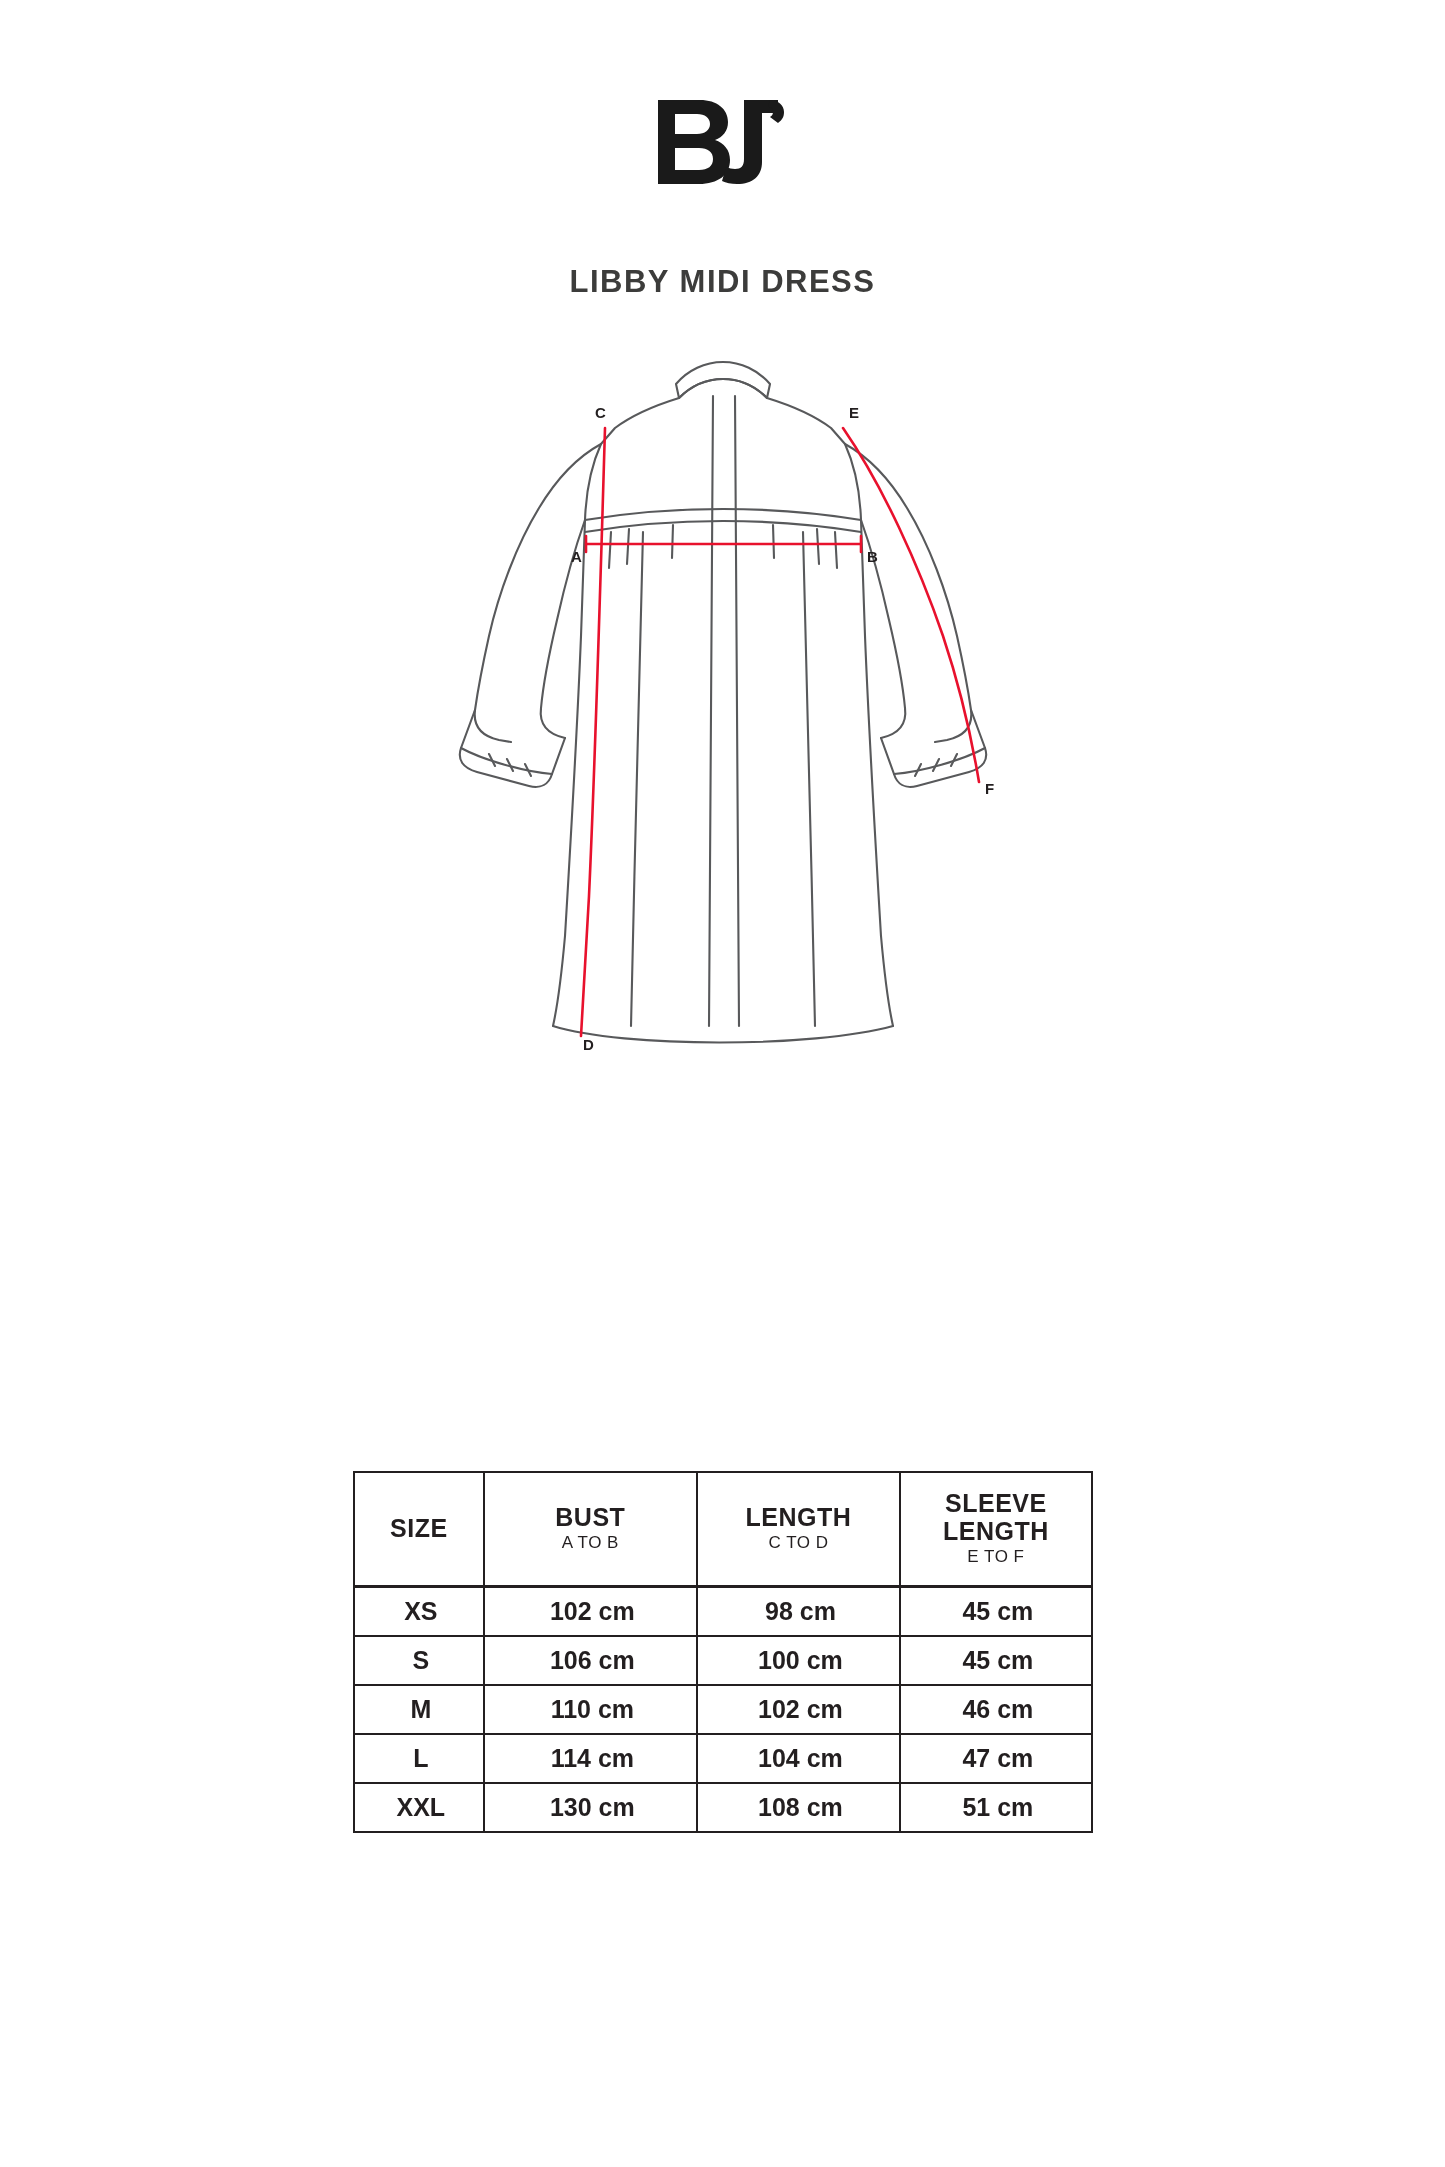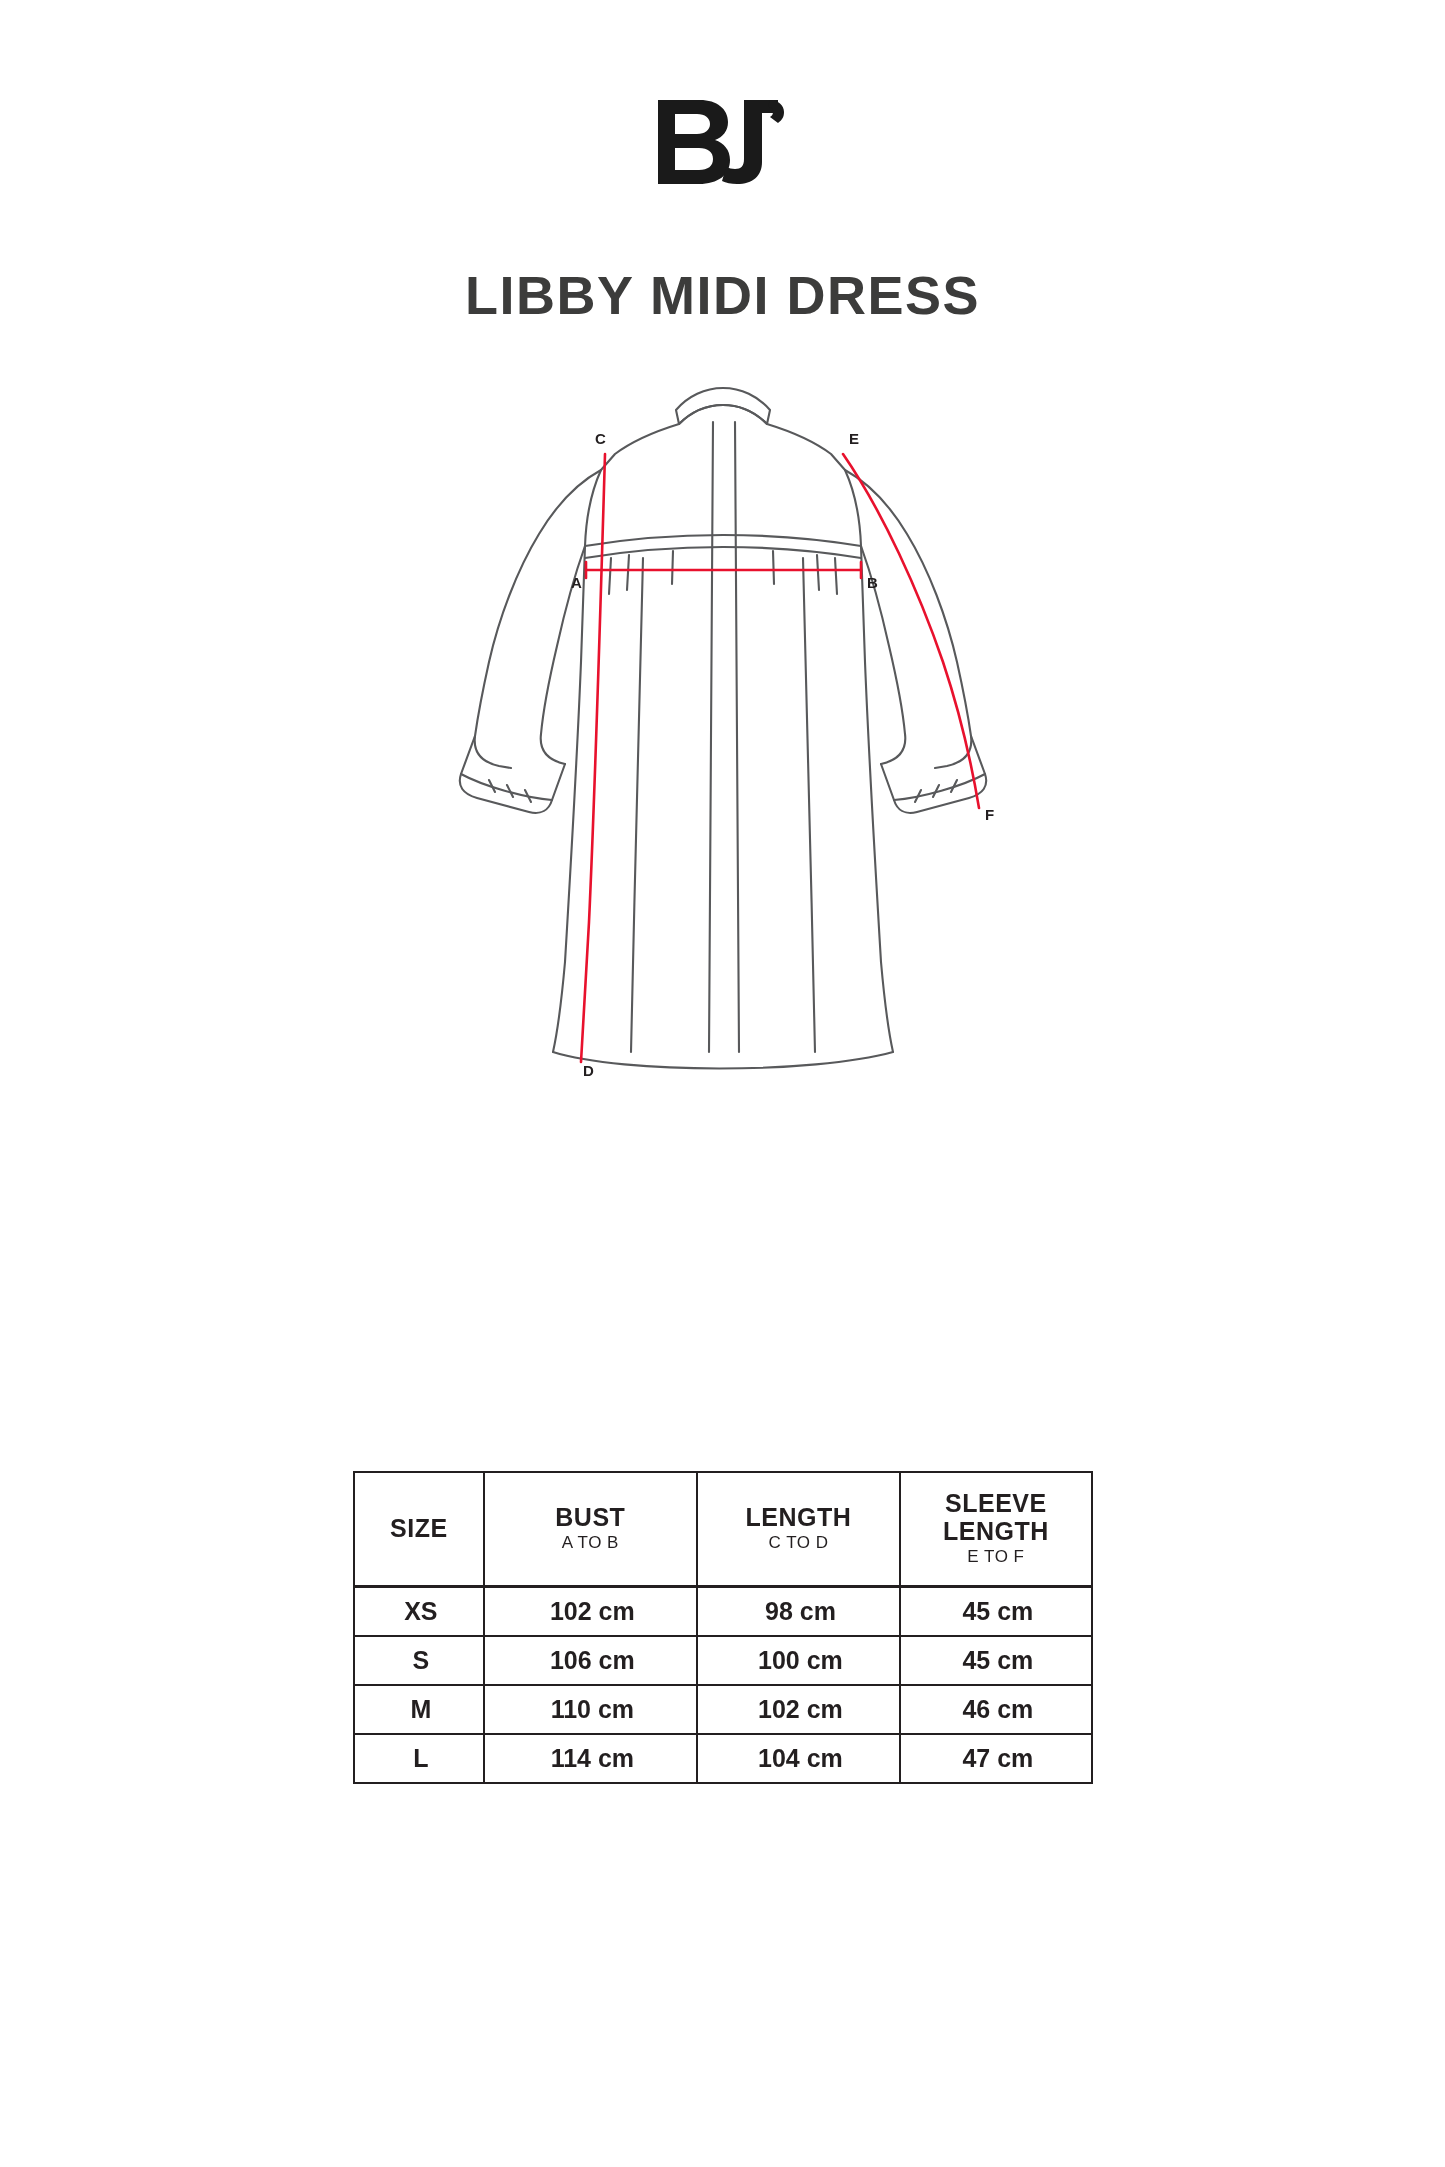--- a/index.html
+++ b/index.html
@@ -30,21 +30,21 @@
     width: 150px;
     height: 110px;
     display: flex;
     align-items: center;
     justify-content: center;
   }
 
   
   .title {
     margin-top: 62px;
-    font-size: 54px;
+    font-size: 31px;
     font-weight: bold;
     letter-spacing: 1.5px;
     color: #3c3c3b;
     text-align: center;
   }
 
   
   .illustration {
     margin-top: 36px;
     width: 760px;
@@ -259,17 +259,23 @@
           <td>110 cm</td>
           <td>102 cm</td>
           <td>46 cm</td>
         </tr>
         <tr>
           <td class="cell-size">L</td>
           <td>114 cm</td>
           <td>104 cm</td>
           <td>47 cm</td>
         </tr>
+        <tr>
+          <td class="cell-size">XXL</td>
+          <td>130 cm</td>
+          <td>108 cm</td>
+          <td>51 cm</td>
+        </tr>
       </tbody>
     </table>
   </div>
 
 </div>
 
 </body></html>

